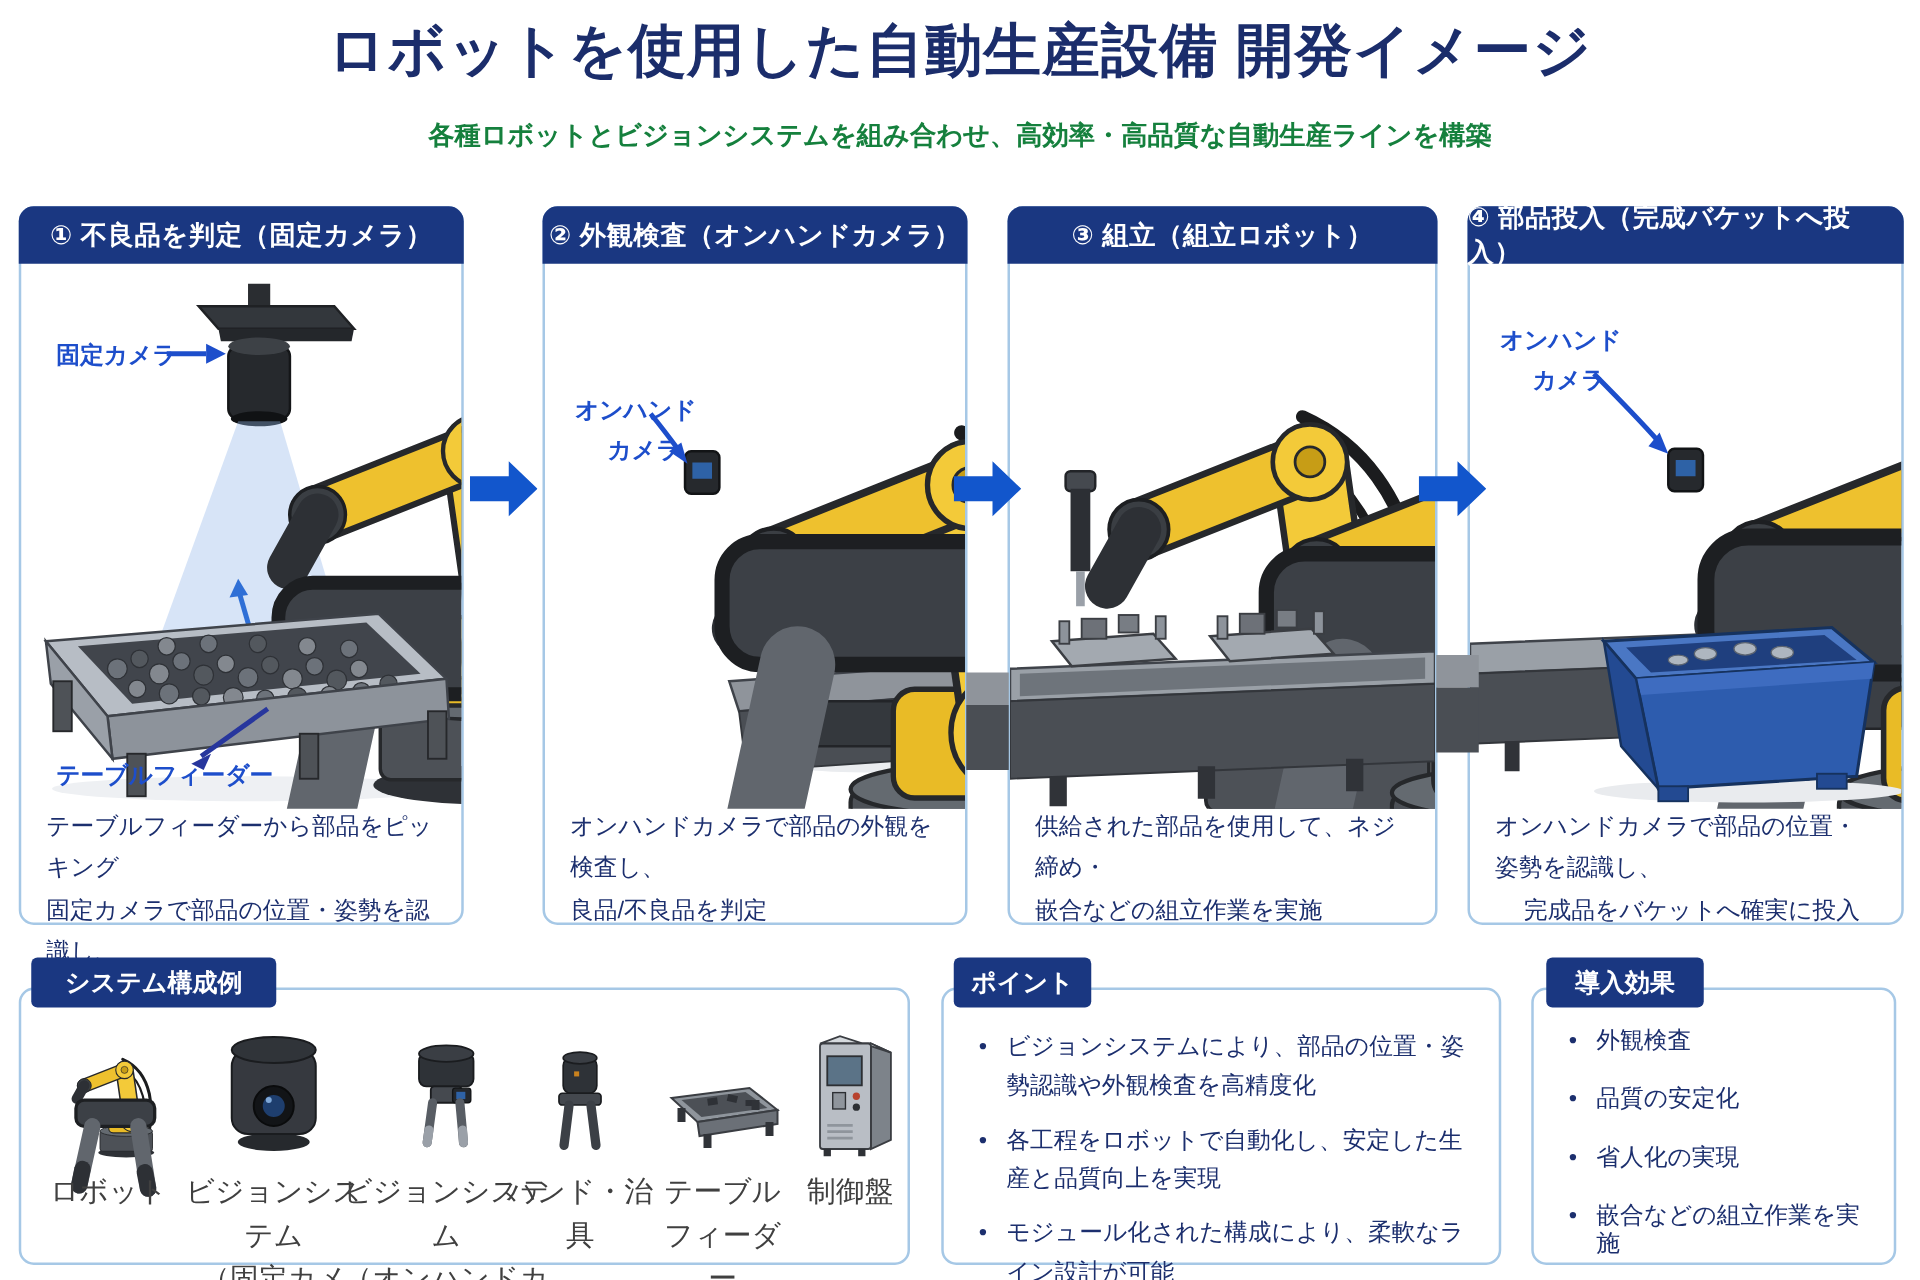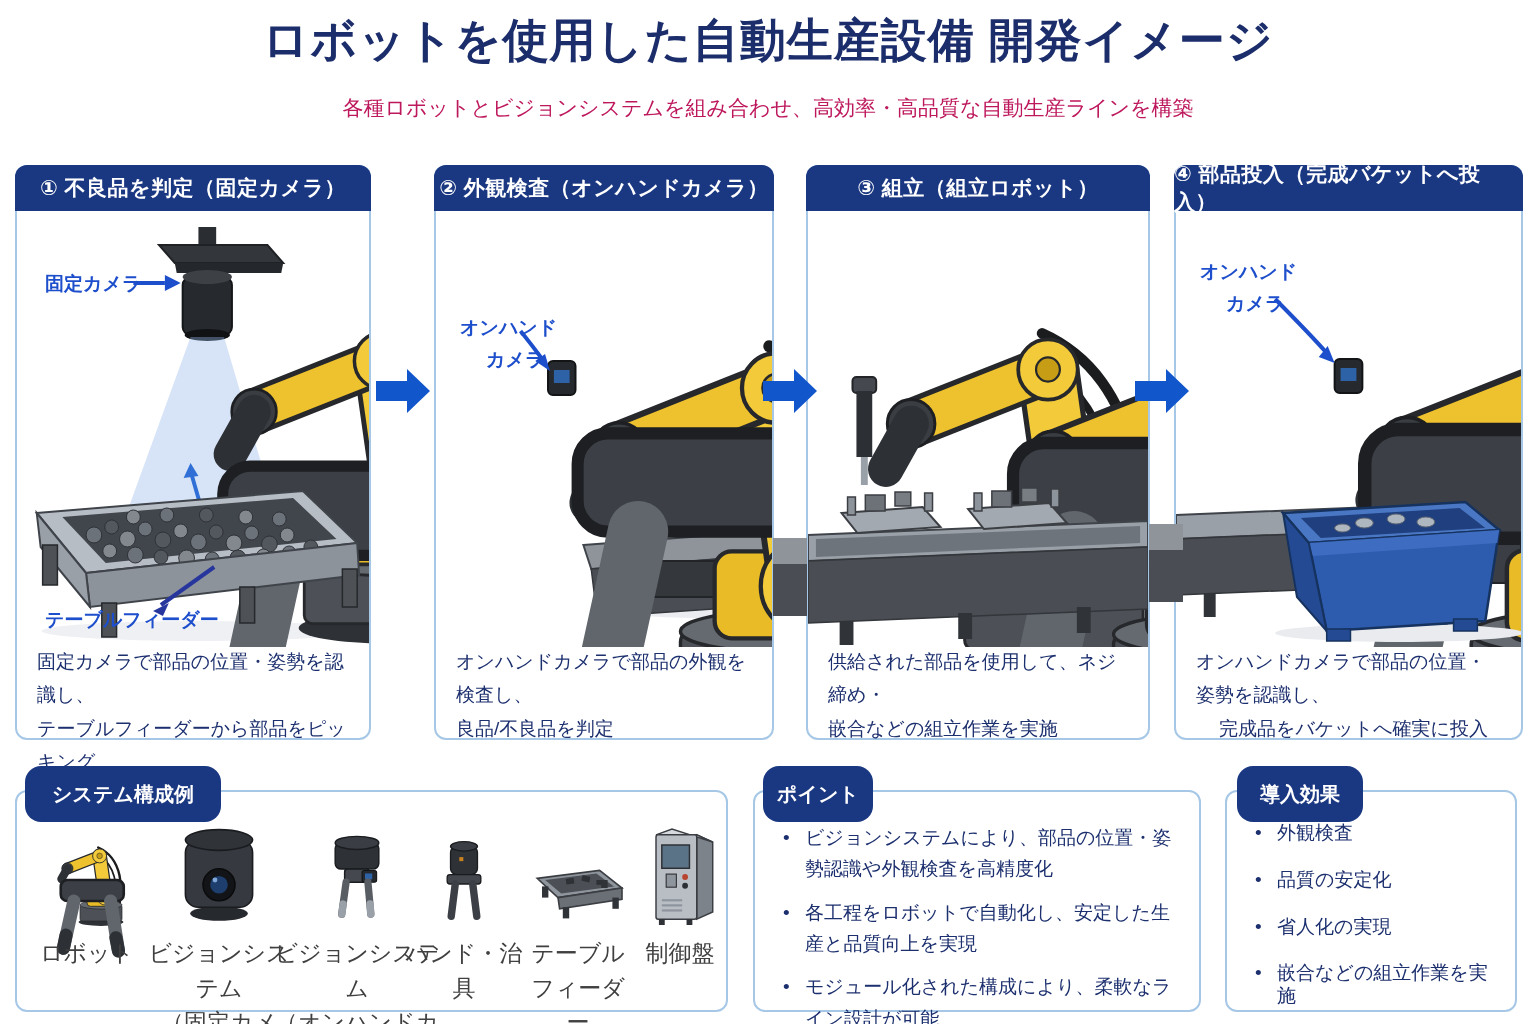--- a/index.html
+++ b/index.html
@@ -3,43 +3,43 @@
 <meta charset="utf-8">
 <style>
   html,body{margin:0;padding:0;}
   body{
     width:1536px;height:1024px;position:relative;background:#ffffff;overflow:hidden;
     font-family:"Liberation Sans","DejaVu Sans",sans-serif;color:#1c2f6e;
   }
   .title{position:absolute;top:10px;left:0;width:100%;text-align:center;
     font-size:46px;font-weight:800;color:#1b2d6b;letter-spacing:1px;}
   .subtitle{position:absolute;top:94px;left:0;width:100%;text-align:center;
-    font-size:21px;font-weight:400;color:#be185d;}
+    font-size:21px;font-weight:700;color:#15803d;}
 
   .panel{position:absolute;top:165px;height:575px;background:#fff;
     border:2px solid #a6c8e6;border-radius:12px;box-sizing:border-box;}
   .panel-header{position:absolute;top:-2px;left:-2px;right:-2px;height:46px;
     background:#1a3781;border-radius:12px 12px 0 0;color:#fff;
     font-size:21px;font-weight:700;display:flex;align-items:center;justify-content:center;
     letter-spacing:0.5px;}
   .illus{position:absolute;top:46px;left:0;width:100%;height:434px;display:block;}
   .anno{position:absolute;color:#1d4ecb;font-size:19px;font-weight:700;white-space:nowrap;}
   .caption{position:absolute;top:478px;left:0;right:0;padding:0 20px;
     font-size:19px;line-height:1.75;color:#1c2f6e;}
 
   .flow-arrow{position:absolute;top:368px;width:54px;height:46px;}
 
   .gapconv{position:absolute;width:34px;}
   .gapconv .gtop{height:26px;background:#8f949b;}
   .gapconv .gfront{height:52px;background:#4a4e54;}
 
   .bpanel{position:absolute;top:790px;height:222px;background:#fff;
     border:2px solid #a6c8e6;border-radius:12px;box-sizing:border-box;}
-  .badge{position:absolute;top:766px;height:56px;background:#1a3781;color:#fff;
-    border-radius:16px;font-size:20px;font-weight:700;display:flex;
+  .badge{position:absolute;top:766px;height:40px;background:#1a3781;color:#fff;
+    border-radius:5px;font-size:20px;font-weight:700;display:flex;
     align-items:center;justify-content:center;z-index:3;}
 
   .sys-item{position:absolute;top:14px;text-align:center;}
   .sys-icon{height:122px;display:flex;align-items:flex-end;justify-content:center;}
   .sys-label{margin-top:8px;font-size:23px;line-height:1.5;color:#404040;font-weight:500;}
 
   .bullets{padding:30px 26px 0 28px;}
   .bullet{display:flex;margin-bottom:12px;font-size:19px;line-height:1.65;color:#1c2f6e;}
   .bullet .dot{flex:0 0 22px;color:#1c2f6e;}
   .effects .bullet{margin-bottom:24px;line-height:1.2;}
@@ -149,22 +149,22 @@
       <path d="M150 62 L166 70 L150 78 Z" fill="#1d4ecb"></path>
     </g>
     <g>
       <path d="M200 354 L146 392" stroke="#27369d" stroke-width="4" fill="none"></path>
       <path d="M138 398 L154 390 L148 403 Z" fill="#27369d"></path>
     </g>
   </svg>
   <div class="anno" style="left:28px;top:104px;">固定カメラ</div>
   <div class="anno" style="left:28px;top:440px;">テーブルフィーダー</div>
   <div class="caption">
+    <div>テーブルフィーダーから部品をピッキング</div>
     <div>固定カメラで部品の位置・姿勢を認識し、</div>
-    <div>テーブルフィーダーから部品をピッキング</div>
   </div>
 </section>
 
 <section class="panel" style="left:434px;width:340px;">
   <div class="panel-header">② 外観検査（オンハンドカメラ）</div>
   <svg class="illus" viewBox="0 0 342 434" preserveAspectRatio="none">
     <ellipse cx="268" cy="396" rx="90" ry="9" fill="#eaecef"></ellipse>
 
     <g>
       <path d="M150 332 L342 318 L342 342 L158 356 Z" fill="#8f949b" stroke="#3f434a" stroke-width="2"></path>

